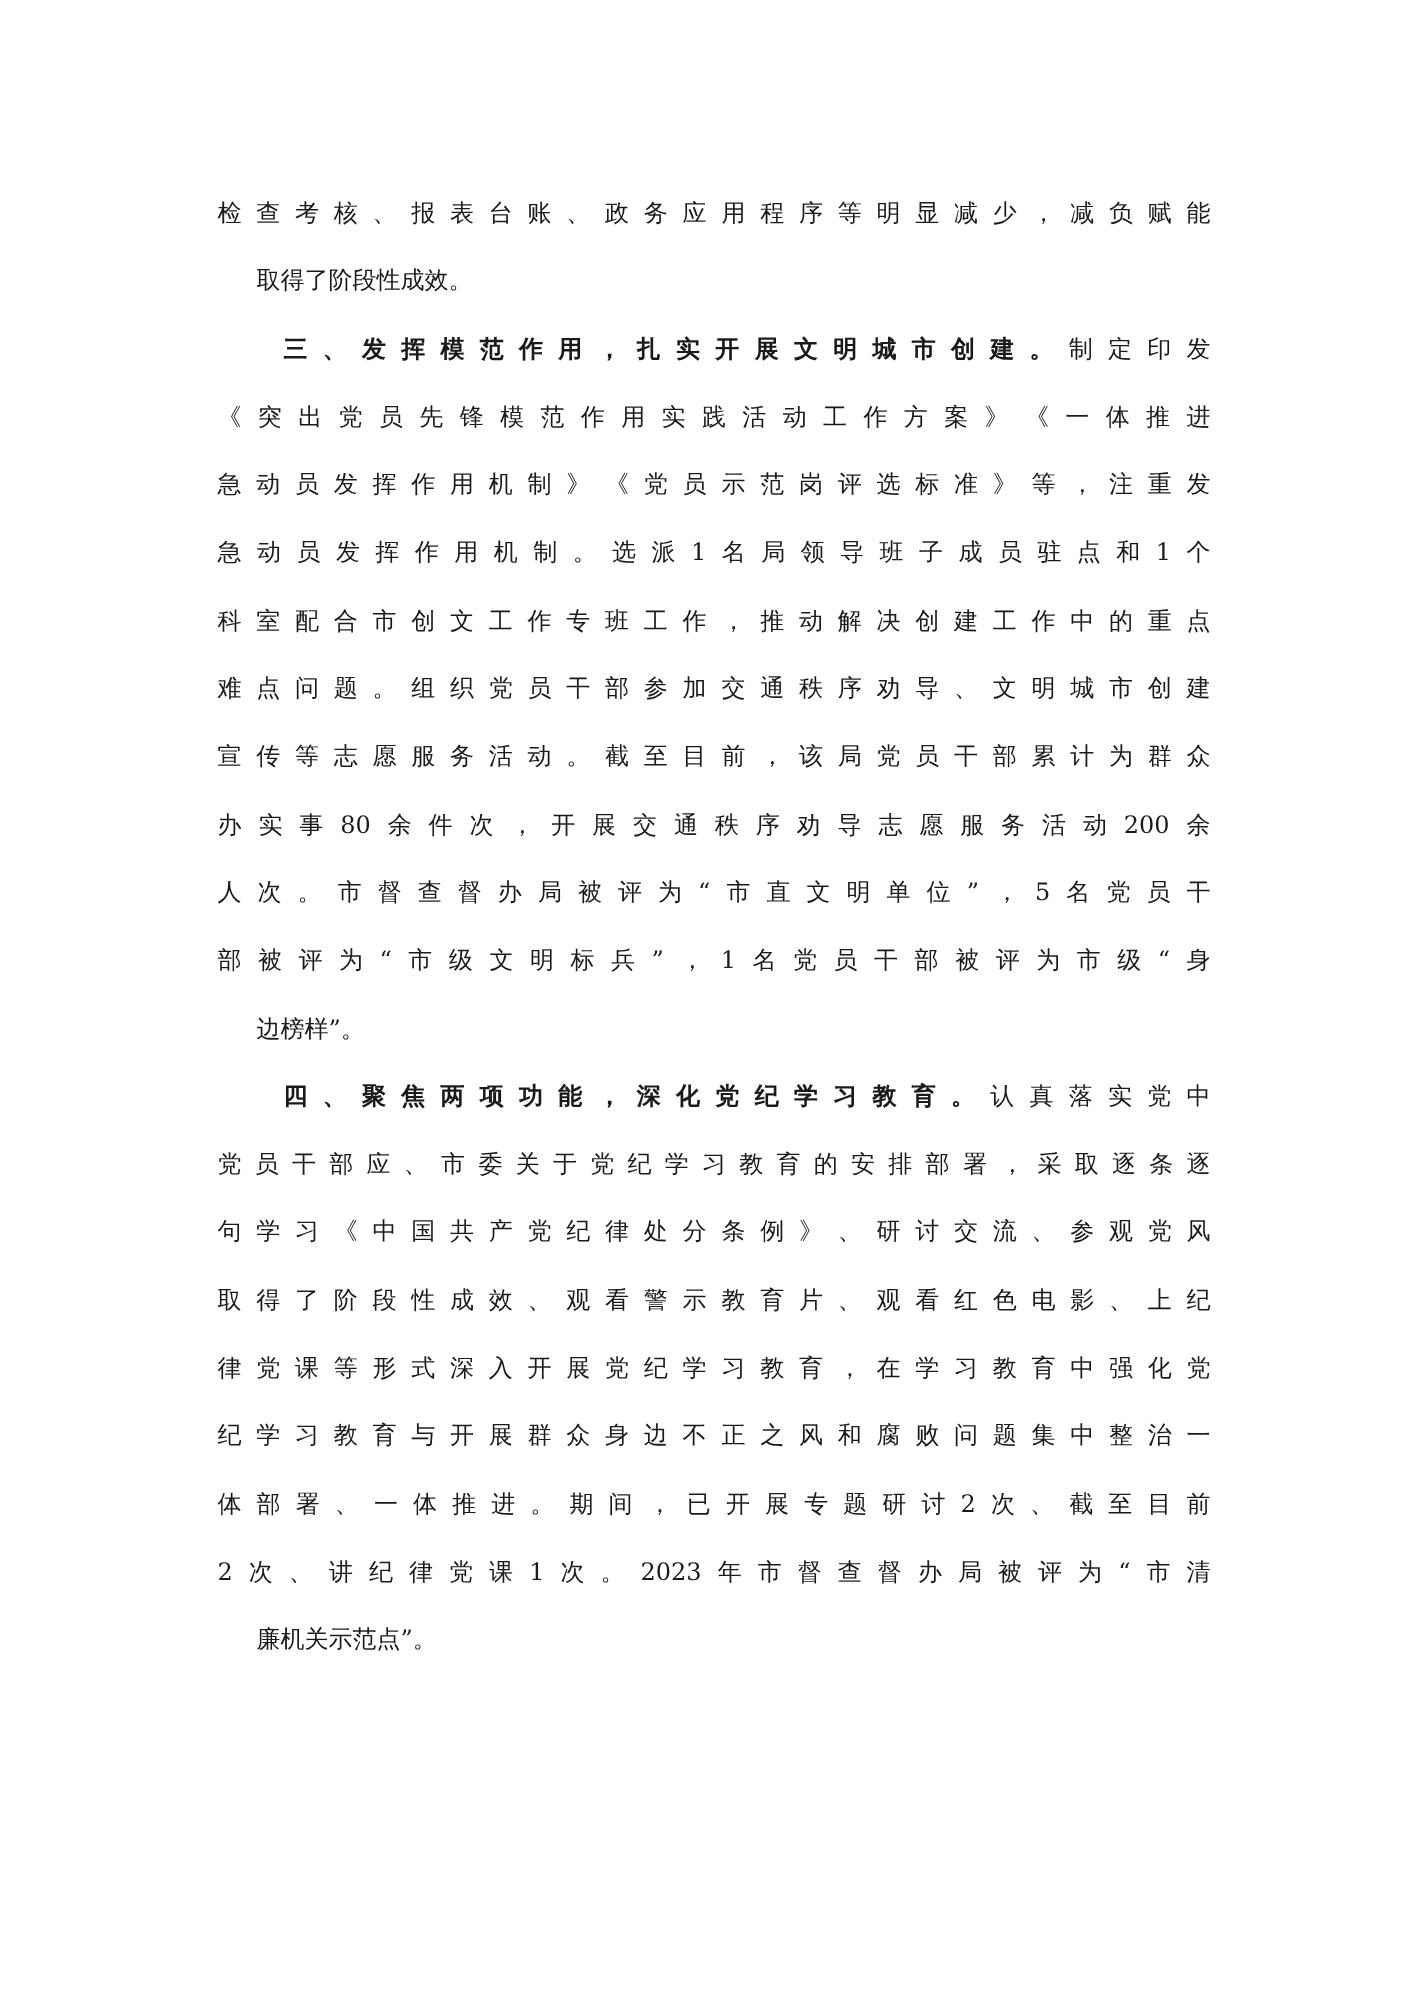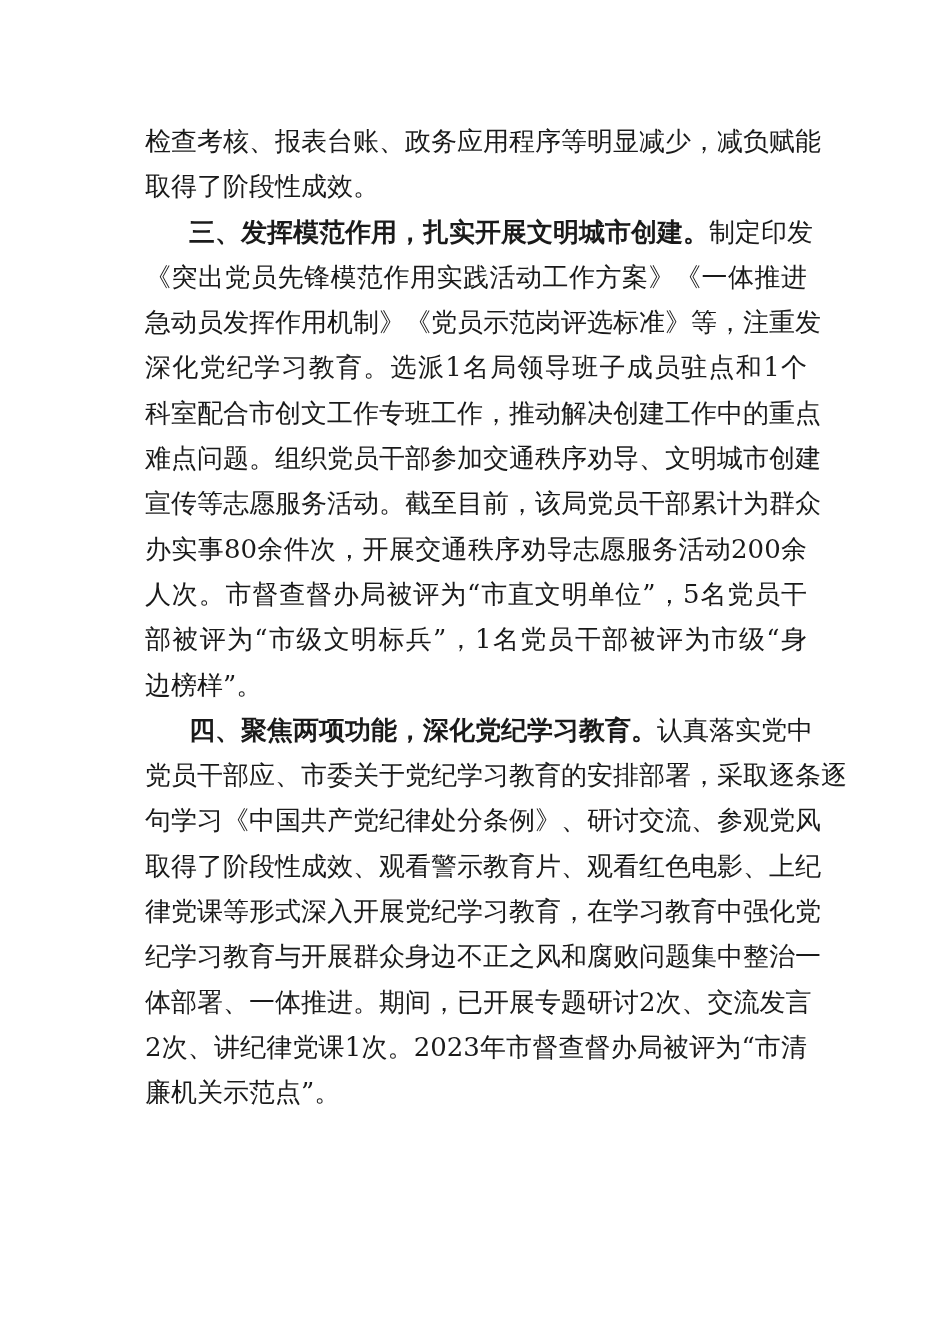--- a/index.html
+++ b/index.html
@@ -3,33 +3,33 @@
 <meta charset="utf-8">
 <style>
   html, body { margin: 0; padding: 0; background: #ffffff; }
   body { width: 950px; height: 1344px; position: relative; overflow: hidden; }
   .page {
     position: absolute;
     left: 145px;
     top: 119px;
     width: 662px;
     font-family: "DejaVu Serif", "Liberation Serif", serif;
-    font-size: 26px;
+    font-size: 16px;
     color: #1a1a1a;
     line-height: 45.3px;
   }
   .line {
     display: block;
     height: 45.3px;
     white-space: nowrap;
     text-align: justify;
     text-align-last: justify;
     letter-spacing: 0;
   }
-  .line.last { text-align-last: left; }
+  .line.last { text-align-last: left; margin-left: 26px; }
   .line.indent { padding-left: 44px; }
   .bold {
     font-family: "DejaVu Sans", "Liberation Sans", sans-serif;
     font-weight: bold;
     margin-top: 39px;
   }
 </style>
 </head>
 <body>
 
@@ -37,34 +37,34 @@
 
   <div>
     <span class="line">检查考核、报表台账、政务应用程序等明显减少，减负赋能</span>
     <span class="line last">取得了阶段性成效。</span>
   </div>
 
   <div>
     <span class="line indent"><span class="bold">三、发挥模范作用，扎实开展文明城市创建。</span><span>制定印发</span></span>
     <span class="line">《突出党员先锋模范作用实践活动工作方案》《一体推进</span>
     <span class="line">急动员发挥作用机制》《党员示范岗评选标准》等，注重发</span>
-    <span class="line">深化党纪学习教育。选派1名局领导班子成员驻点和1个</span>
+    <span class="line">急动员发挥作用机制。选派1名局领导班子成员驻点和1个</span>
     <span class="line">科室配合市创文工作专班工作，推动解决创建工作中的重点</span>
     <span class="line">难点问题。组织党员干部参加交通秩序劝导、文明城市创建</span>
     <span class="line">宣传等志愿服务活动。截至目前，该局党员干部累计为群众</span>
     <span class="line">办实事80余件次，开展交通秩序劝导志愿服务活动200余</span>
     <span class="line">人次。市督查督办局被评为“市直文明单位”，5名党员干</span>
     <span class="line">部被评为“市级文明标兵”，1名党员干部被评为市级“身</span>
     <span class="line last">边榜样”。</span>
   </div>
 
   <div>
     <span class="line indent"><span class="bold">四、聚焦两项功能，深化党纪学习教育。</span><span>认真落实党中</span></span>
     <span class="line">党员干部应、市委关于党纪学习教育的安排部署，采取逐条逐</span>
     <span class="line">句学习《中国共产党纪律处分条例》、研讨交流、参观党风</span>
     <span class="line">取得了阶段性成效、观看警示教育片、观看红色电影、上纪</span>
     <span class="line">律党课等形式深入开展党纪学习教育，在学习教育中强化党</span>
     <span class="line">纪学习教育与开展群众身边不正之风和腐败问题集中整治一</span>
-    <span class="line">体部署、一体推进。期间，已开展专题研讨2次、交流发言</span>
+    <span class="line">体部署、一体推进。期间，已开展专题研讨2次、截至目前</span>
     <span class="line">2次、讲纪律党课1次。2023年市督查督办局被评为“市清</span>
     <span class="line last">廉机关示范点”。</span>
   </div>
 </div>
 
 </body></html>

